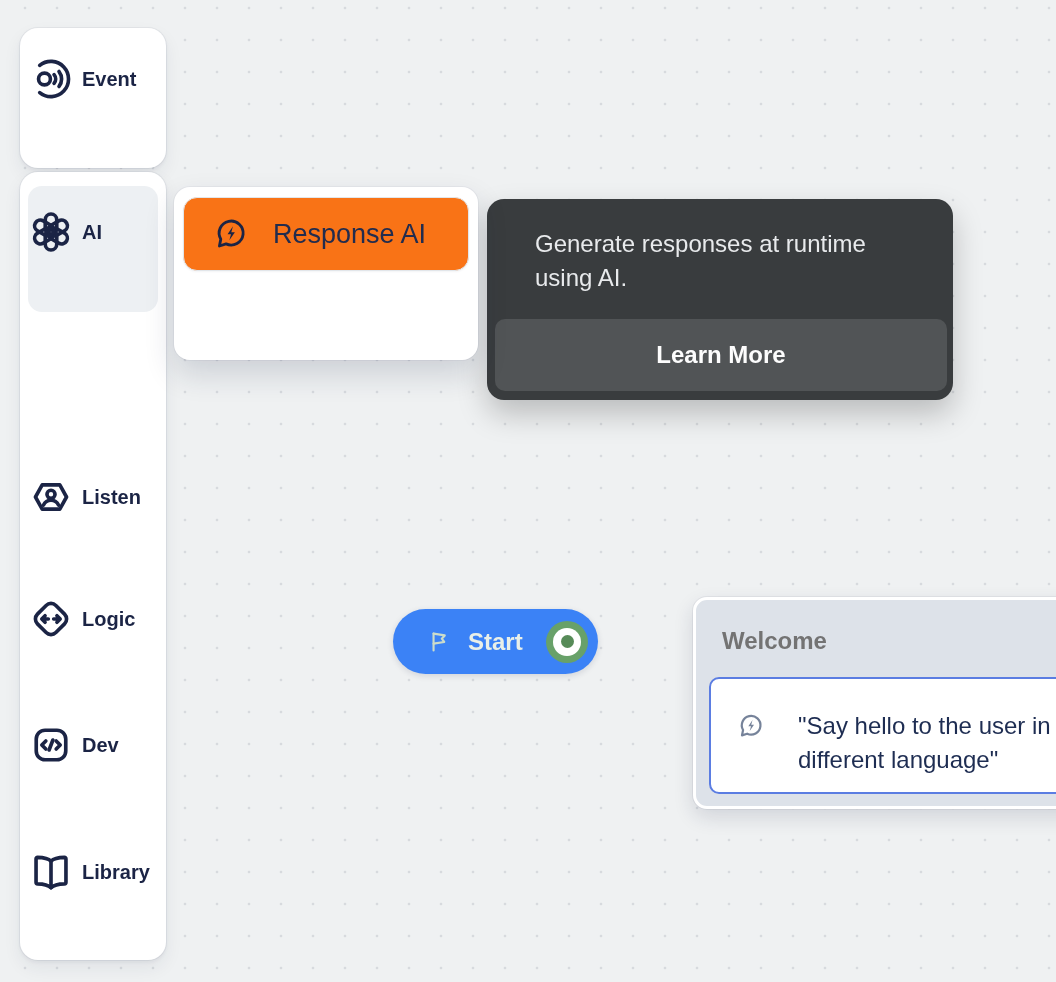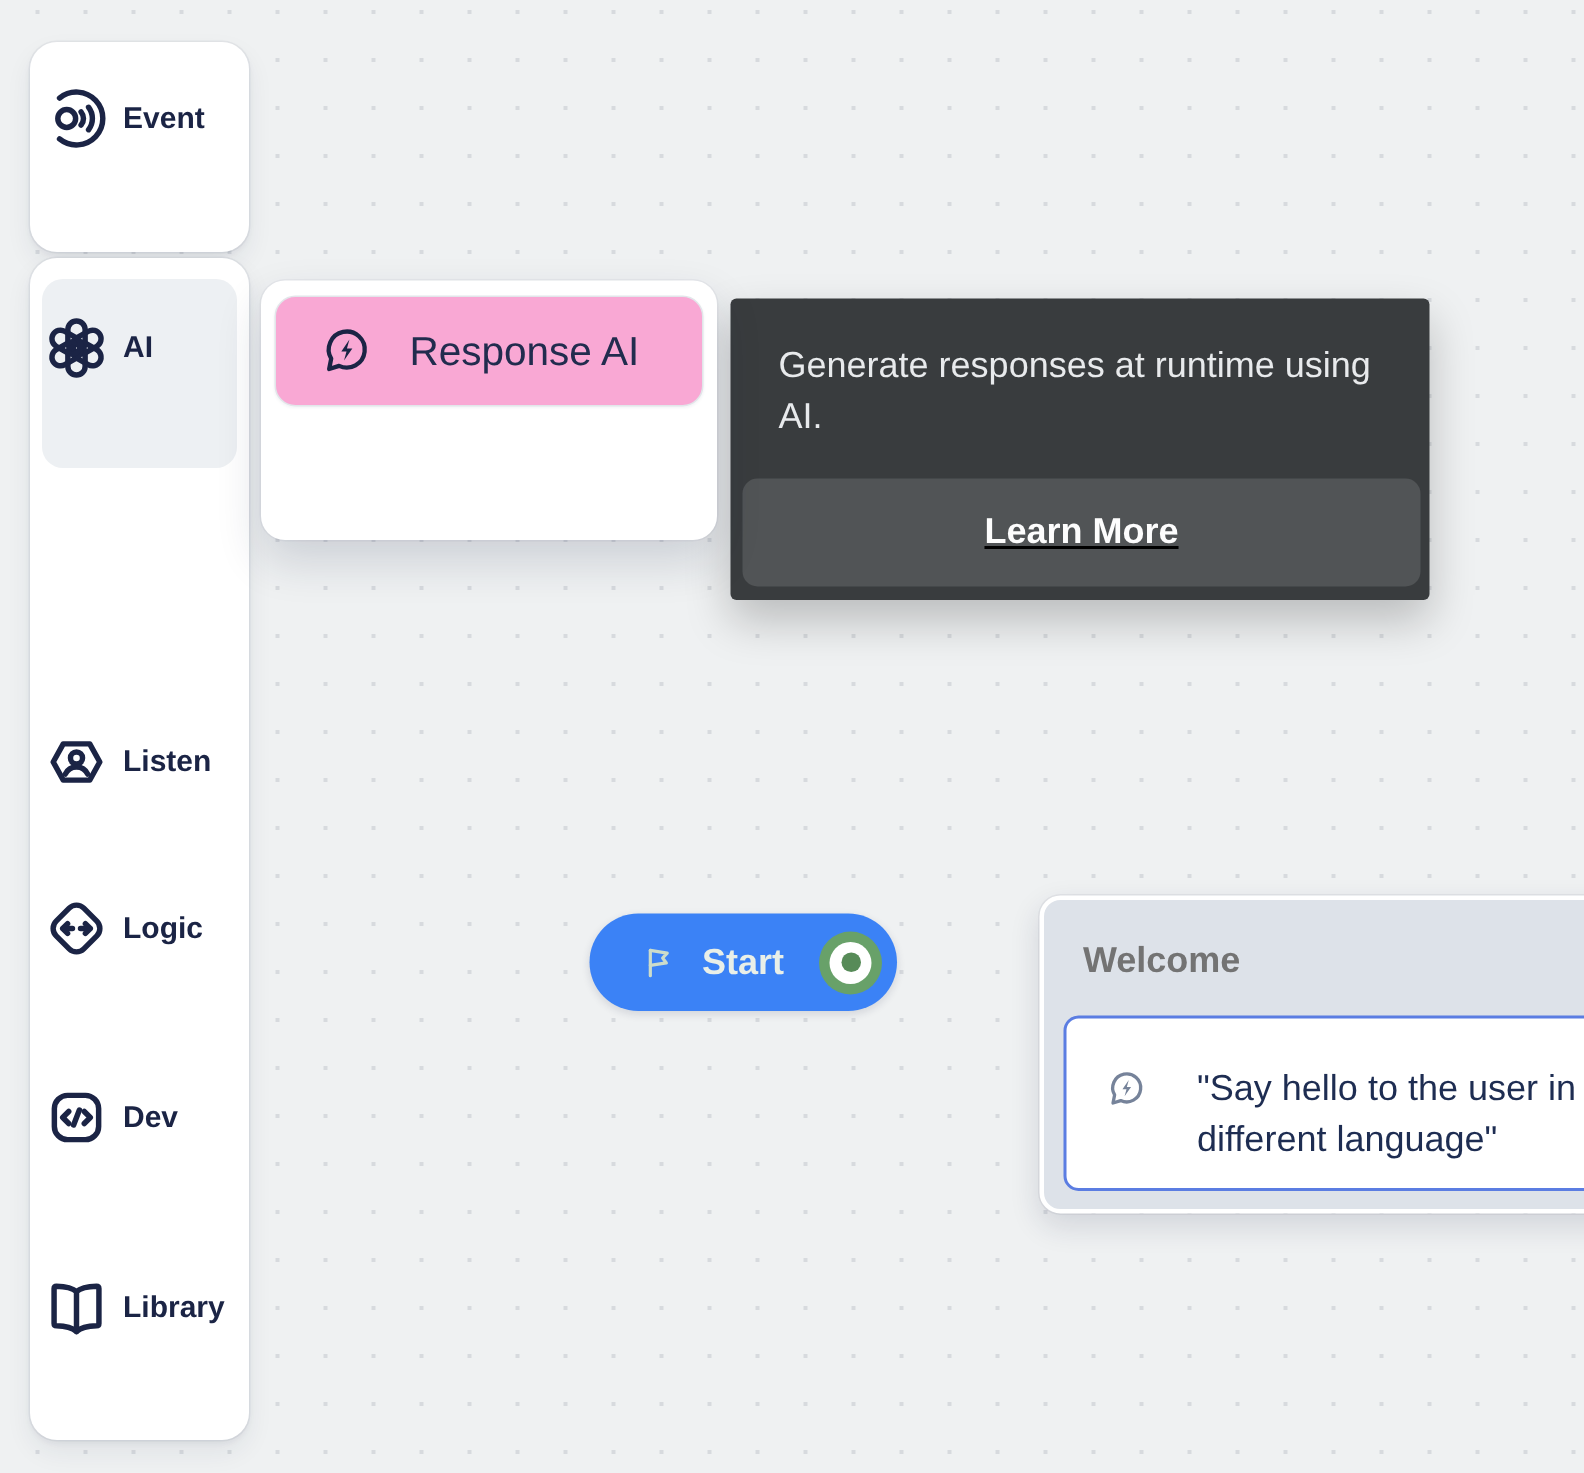--- a/index.html
+++ b/index.html
@@ -29,53 +29,53 @@
   .nav-item .nav-icon { width:46px; height:46px; color:#1b2445; }
   .nav-label { font-size:20px; font-weight:600; color:#1b2445; }
   .ai-highlight {
     position:absolute; left:8px; top:14px; width:130px; height:126px;
     border-radius:14px; background:#edf0f3; z-index:1;
   }
   
   .pos-event   { top:28px;  left:0; width:130px; margin-left:8px; position:absolute; }
   .pos-ai      { top:37px; }
   .pos-talk    { top:167px; }
-  .pos-listen  { top:313px; }
+  .pos-listen  { top:302px; }
   .pos-logic   { top:424px; }
   .pos-dev     { top:550px; }
   .pos-library { top:677px; }
 
   
   .flyout {
     position:absolute; left:174px; top:187px; width:304px; height:173px;
     background:#fff; border-radius:16px; z-index:5;
     box-shadow:0 0 0 1px rgba(27,36,69,.04), 0 14px 30px rgba(27,36,69,.16);
     padding:10px 9px;
   }
   .menu-item {
     display:flex; align-items:center; height:74px; padding-left:29px; gap:24px;
     border-radius:14px; cursor:pointer;
   }
-  .menu-item.highlighted { background:#f9a8d4; border:1px solid #e2e6ea; box-shadow:0 1px 2px rgba(27,36,69,.05); }
+  .menu-item.highlighted { background:#f97316; border:1px solid #e2e6ea; box-shadow:0 1px 2px rgba(27,36,69,.05); }
   .menu-item + .menu-item { height:70px; margin-top:8px; }
   .menu-icon { width:36px; height:36px; color:#1b2445; flex:none; }
   .menu-label { font-size:27px; font-weight:500; color:#222c4e; }
 
   
   .tooltip {
     position:absolute; left:487px; top:199px; width:466px; height:201px;
-    background:#393c3e; border-radius:4px; z-index:4;
+    background:#393c3e; border-radius:17px; z-index:4;
     box-shadow:0 14px 30px rgba(0,0,0,.22);
-    padding:28px 32px 0 32px;
+    padding:28px 32px 0 48px;
   }
   .tooltip-text { color:#e8eaec; font-size:24px; line-height:34px; }
   .tooltip-btn {
     position:absolute; left:8px; right:6px; bottom:9px; height:72px;
     background:#515456; border-radius:10px; border:none; cursor:pointer;
-    display:flex; align-items:center; justify-content:center;text-decoration:underline;
+    display:flex; align-items:center; justify-content:center;
   }
   .tooltip-btn span { color:#fdfdfd; font-size:24px; font-weight:600; font-family:inherit; }
 
   
   .start-node {
     position:absolute; left:393px; top:609px; width:205px; height:65px;
     background:#3b82f6; border-radius:33px; display:flex; align-items:center;
     padding-left:32px; cursor:grab; box-shadow:0 2px 6px rgba(27,36,69,.14);
   }
   .start-flag { width:27px; height:27px; color:#ccdcca; }

